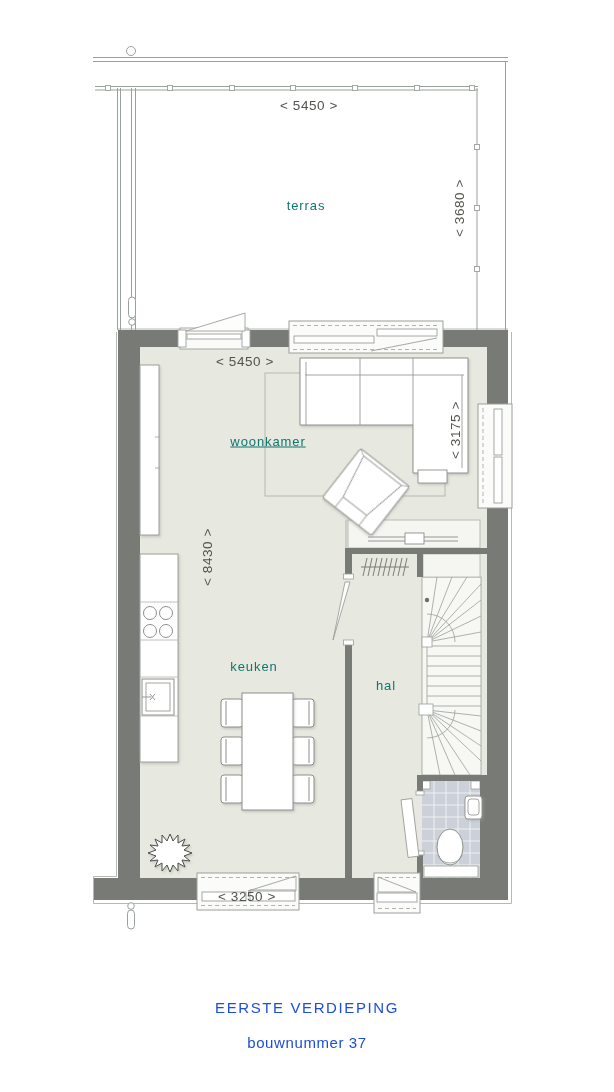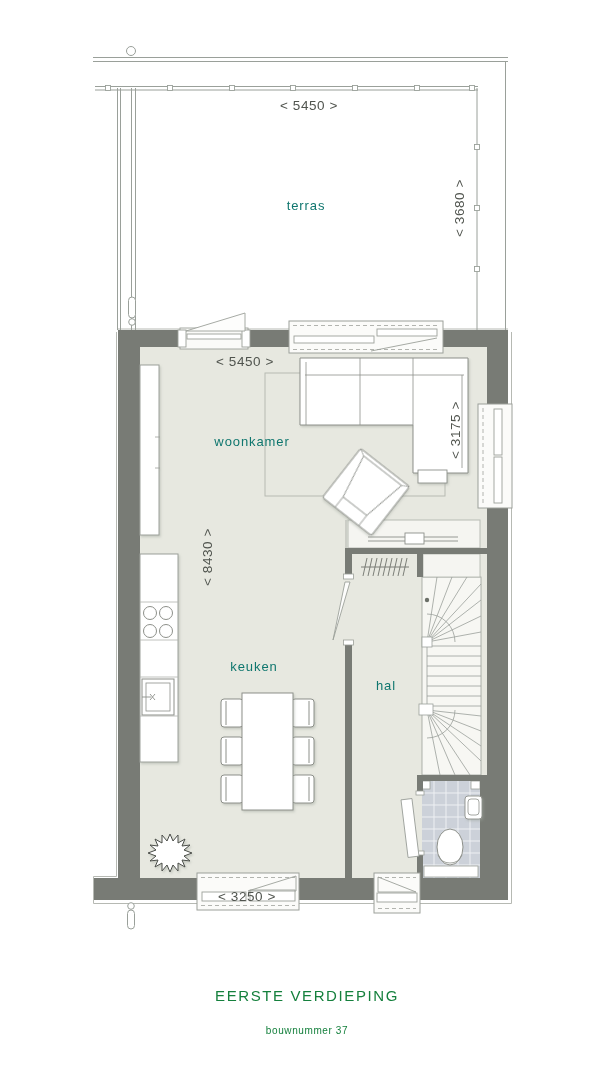--- a/index.html
+++ b/index.html
@@ -18,24 +18,25 @@
     letter-spacing:.9px;
     white-space:nowrap;
     transform:translate(-50%,-50%);
   }
   .lbl.dim{font-size:13.5px;color:#50544e;letter-spacing:.6px;}
   .lbl.rot{transform:translate(-50%,-50%) rotate(-90deg);}
   .title{
     position:absolute;
     white-space:nowrap;
     transform:translate(-50%,-50%);
-    color:#15803d;
+    color:#1d4ed8;
+    margin-top:12px;
   }
   .title.t1{font-size:15px;letter-spacing:1.6px;}
-  .title.t2{font-size:10px;letter-spacing:.6px;}
+  .title.t2{font-size:15px;letter-spacing:.6px;}
 </style>
 </head>
 <body>
 
 <div class="canvas">
 
 <svg width="614" height="1092" viewBox="0 0 614 1092">
   <defs>
     <filter id="fshadow" x="-30%" y="-30%" width="160%" height="160%">
       <feDropShadow dx="1.2" dy="1.6" stdDeviation="1.3" flood-color="#9aa098" flood-opacity="0.45"></feDropShadow>
@@ -305,21 +306,21 @@
     <ellipse cx="450" cy="847" rx="13" ry="18" fill="#ffffff" stroke="#8d908a" stroke-width="1"></ellipse>
     <path d="M438,855 a13,13 0 0 0 24,0" fill="none" stroke="#8d908a" stroke-width="0.8"></path>
   </g>
 </svg>
 
 <div class="lbl dim" style="left:309px; top:105px;">&lt; 5450 &gt;</div>
 <div class="lbl" style="left:306px; top:205px;">terras</div>
 <div class="lbl dim rot" style="left:459px; top:208px;">&lt; 3680 &gt;</div>
 
 <div class="lbl dim" style="left:245px; top:361px;">&lt; 5450 &gt;</div>
-<div class="lbl" style="left:252px; top:441px;">woonkamer</div>
+<div class="lbl" style="left:268px; top:441px;text-decoration:underline;">woonkamer</div>
 <div class="lbl dim rot" style="left:455px; top:430px;">&lt; 3175 &gt;</div>
 
 <div class="lbl dim rot" style="left:207px; top:557px;">&lt; 8430 &gt;</div>
 <div class="lbl" style="left:254px; top:648px;margin-top:18px;">keuken</div>
 <div class="lbl" style="left:386px; top:685px;">hal</div>
 <div class="lbl dim" style="left:247px; top:896px;">&lt; 3250 &gt;</div>
 
 <div class="title t1" style="left:307px; top:995px;">EERSTE VERDIEPING</div>
 <div class="title t2" style="left:307px; top:1030px;">bouwnummer 37</div>
 

